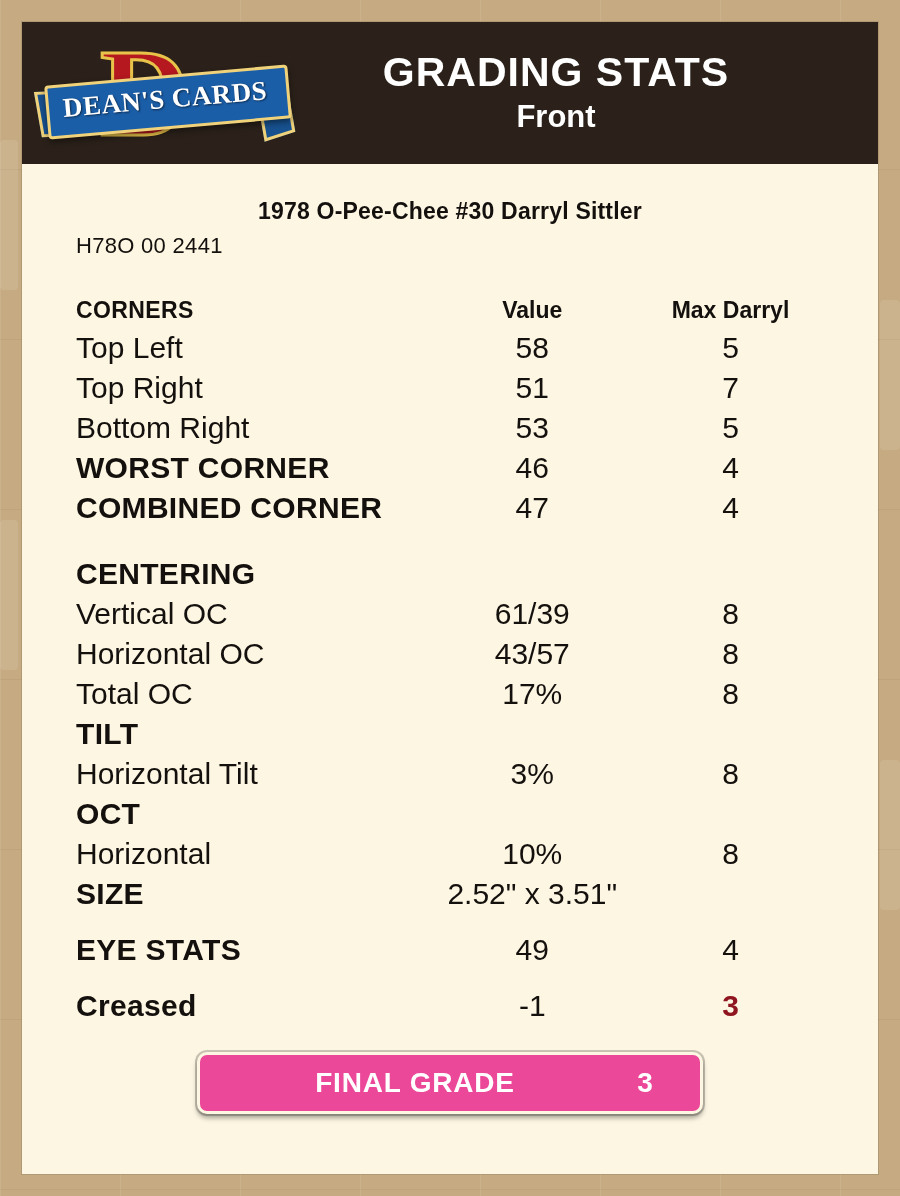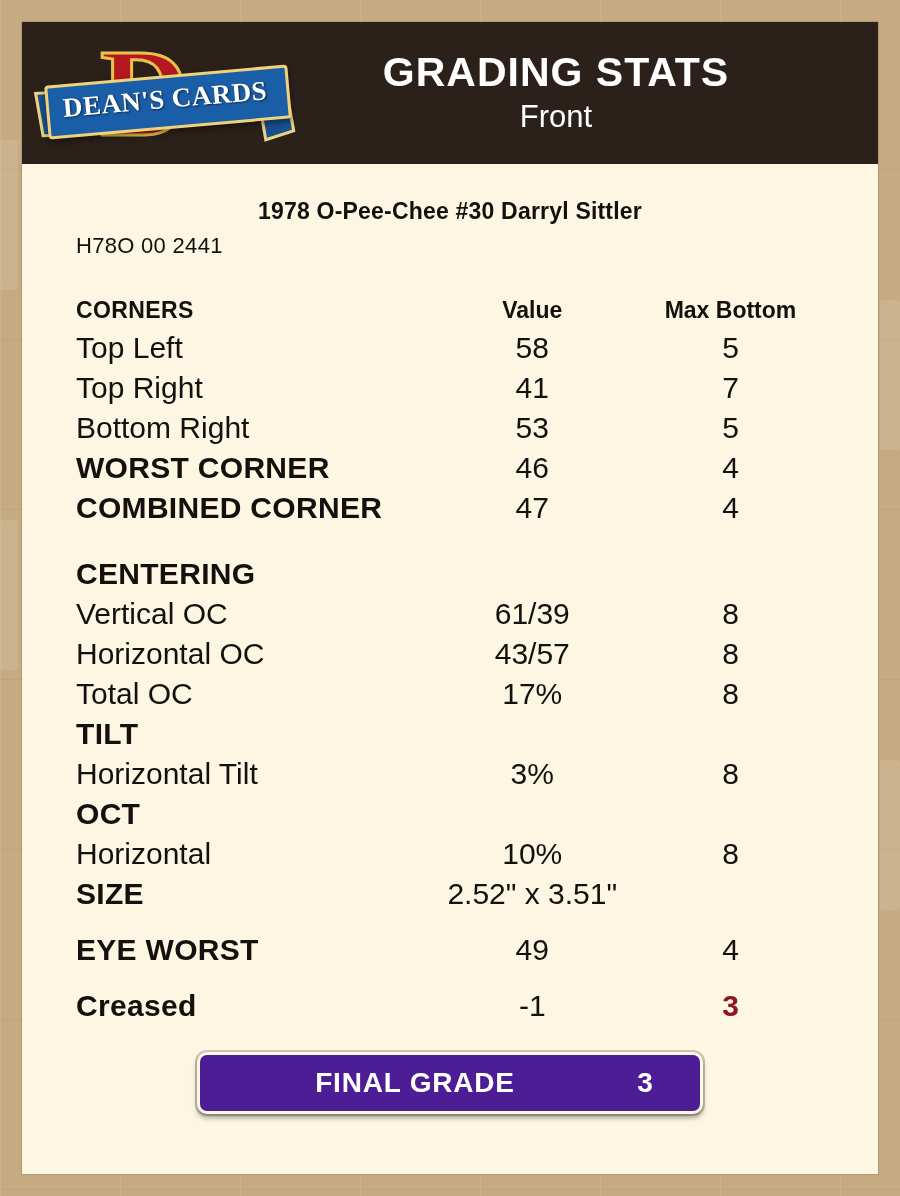--- a/index.html
+++ b/index.html
@@ -117,21 +117,21 @@
     padding-right: 56px;
   }
   .header-title {
     font-size: 41px;
     font-weight: bold;
     letter-spacing: 1px;
     line-height: 1.15;
   }
   .header-subtitle {
     font-size: 31px;
-    font-weight: normal;
+    font-weight: bold;
     line-height: 1.25;
     margin-top: 2px;
   }
 
   
   .content {
     padding: 34px 54px 4px 54px;
   }
   .card-title {
     text-align: center;
@@ -182,21 +182,21 @@
   
   .final-wrap {
     margin-top: 26px;
     display: flex;
     justify-content: center;
   }
   .final-grade {
     position: relative;
     width: 500px;
     height: 56px;
-    background: #4c1d95;
+    background: #ec4899;
     border-radius: 10px;
     border: 3px solid #fdf6e3;
     box-shadow: 0 4px 5px rgba(0,0,0,0.35), 0 0 0 2px #c9c4b4;
     display: flex;
     align-items: center;
     color: #ffffff;
   }
   .final-label {
     flex: 1;
     text-align: center;
@@ -240,31 +240,31 @@
   <div class="content">
 
     <div class="card-title">1978 O-Pee-Chee #30 Darryl Sittler</div>
     <div class="card-code">H78O 00 2441</div>
 
     <table class="stats">
       <tbody>
         <tr class="head">
           <td class="label">CORNERS</td>
           <td class="value">Value</td>
-          <td class="max">Max Bottom</td>
+          <td class="max">Max Darryl</td>
         </tr>
 
         <tr>
           <td class="label indent">Top Left</td>
           <td class="value">58</td>
           <td class="max">5</td>
         </tr>
         <tr>
           <td class="label indent">Top Right</td>
-          <td class="value">41</td>
+          <td class="value">51</td>
           <td class="max">7</td>
         </tr>
         <tr>
           <td class="label indent">Bottom Right</td>
           <td class="value">53</td>
           <td class="max">5</td>
         </tr>
 
         <tr>
           <td class="label bold">WORST CORNER</td>
@@ -328,21 +328,21 @@
           <td class="label bold">SIZE</td>
           <td class="value">2.52" x 3.51"</td>
           <td class="max"></td>
         </tr>
 
         <tr class="spacer-sm">
             <td colspan="3"></td>
           </tr>
 
         <tr>
-          <td class="label bold">EYE WORST</td>
+          <td class="label bold">EYE STATS</td>
           <td class="value">49</td>
           <td class="max">4</td>
         </tr>
 
         <tr class="spacer-sm">
             <td colspan="3"></td>
           </tr>
 
         <tr>
           <td class="label bold">Creased</td>

